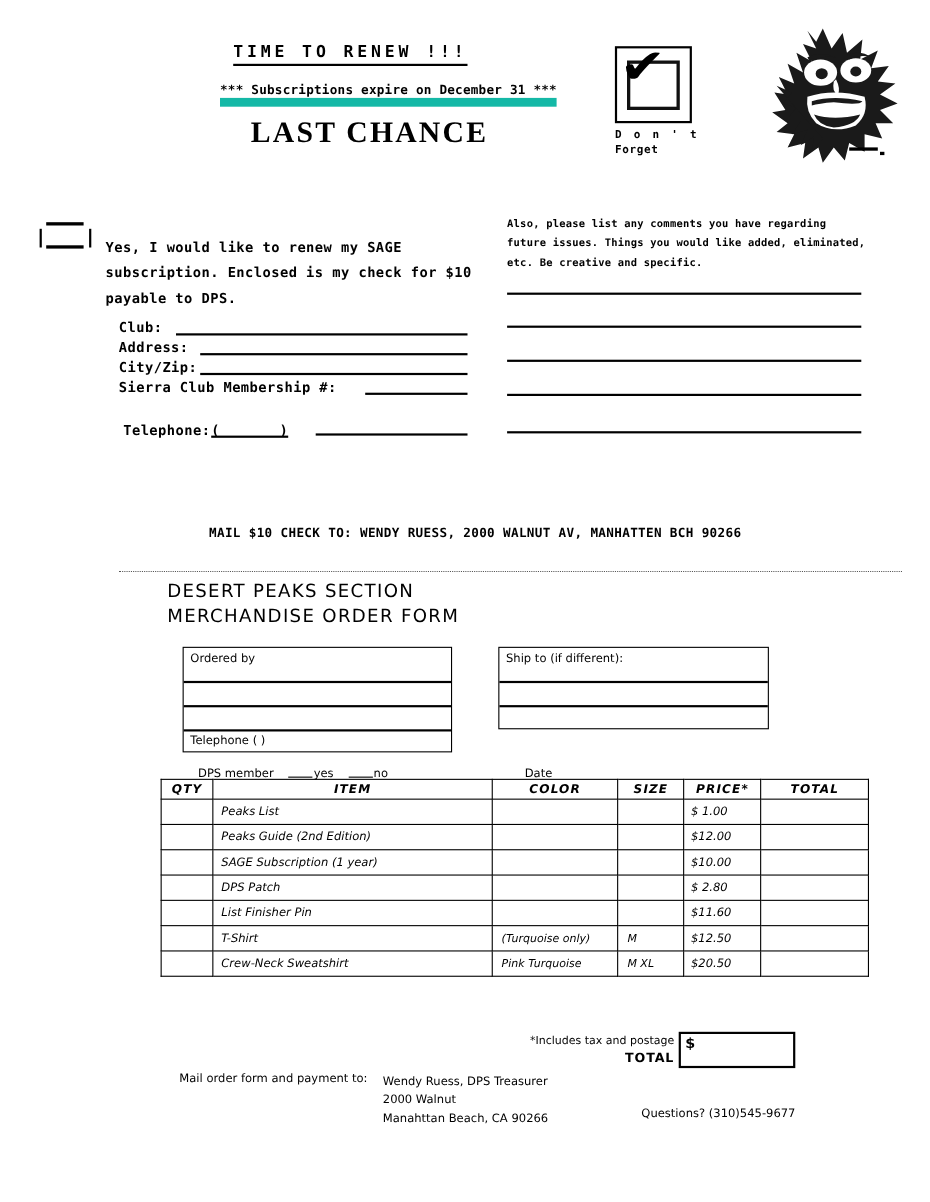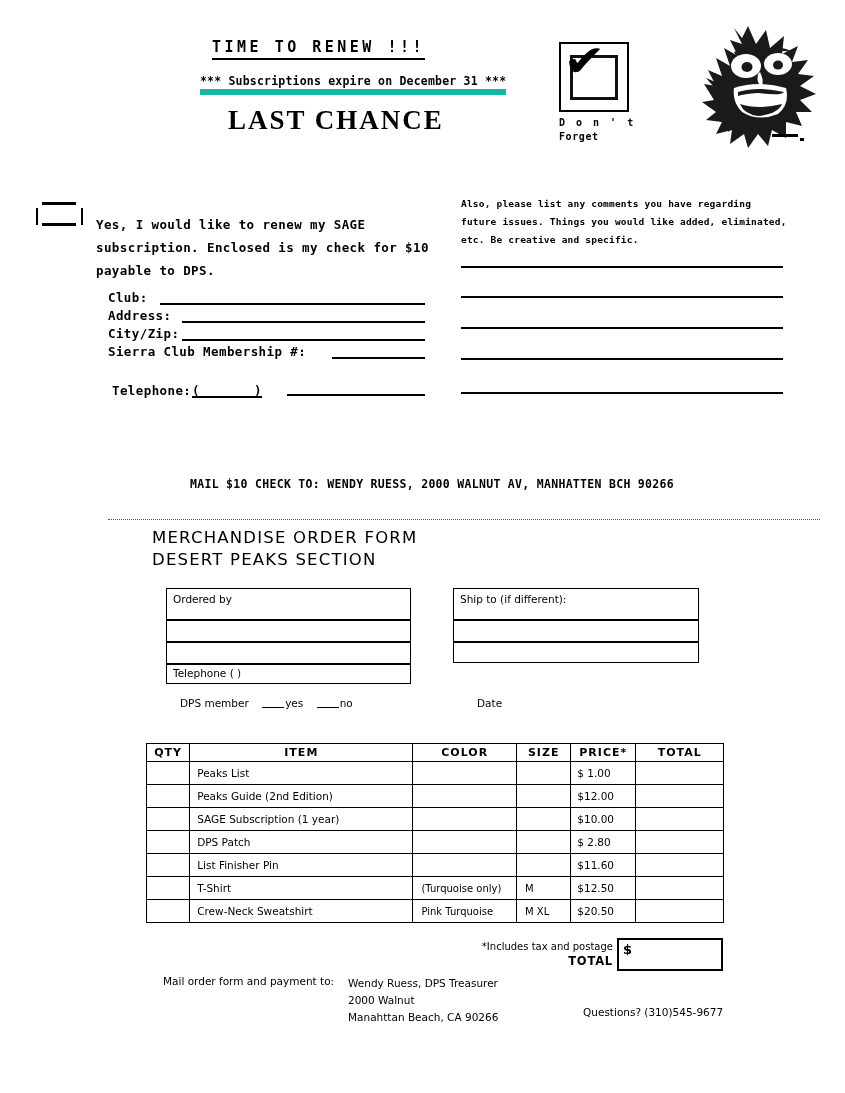--- a/index.html
+++ b/index.html
@@ -37,21 +37,21 @@
     font-size: 15px;
     letter-spacing: 3.5px;
     border-bottom: 2px solid #000;
     padding-bottom: 2px;
     white-space: nowrap;
   }
   #title-expires {
     left: 200px; top: 74px;
     font-size: 11.5px;
     letter-spacing: 0.2px;
-    border-bottom: 6px solid #14b8a6;
+    border-bottom: 8px solid #14b8a6;
     padding-bottom: 1px;
     white-space: nowrap;
   }
   #title-lastchance {
     left: 228px; top: 105px;
     font-size: 27px;
     font-weight: bold;
     letter-spacing: 2px;
     white-space: nowrap;
   }
@@ -210,24 +210,25 @@
   .ul-blank {
     display: inline-block;
     border-bottom: 1.5px solid #000;
     width: 22px;
     margin-right: 1px;
     vertical-align: -1px;
   }
 
   
   #items-table {
-    left: 146px; top: 743px;
-    width: 578px;
+    left: 146px; top: 708px;
+    width: 644px;
     border-collapse: collapse;
     font-size: 10.5px;
+    font-style: italic;
   }
   #items-table th, #items-table td {
     border: 1px solid #000;
     padding: 0;
     height: 22px;
   }
   #items-table th {
     font-size: 11px;
     letter-spacing: 1px;
     font-weight: bold;
@@ -381,22 +382,22 @@
 <div class="commentline" style="top:296px;"></div>
 <div class="commentline" style="top:327px;"></div>
 <div class="commentline" style="top:358px;"></div>
 <div class="commentline" style="top:392px;"></div>
 
 <div class="abs tw" id="mail-check-line">MAIL $10 CHECK TO: WENDY RUESS, 2000 WALNUT AV, MANHATTEN BCH 90266</div>
 
 <div class="abs" id="divider"></div>
 
 <div class="abs hand" id="order-heading">
+  <div>DESERT PEAKS SECTION</div>
   <div>MERCHANDISE ORDER FORM</div>
-  <div>DESERT PEAKS SECTION</div>
 </div>
 
 <div class="abs addrbox" id="ordered-by-box">
   <div class="boxlabel hand" style="top:4px;">Ordered by</div>
   <div class="rule" style="top:30px;"></div>
   <div class="rule" style="top:52px;"></div>
   <div class="rule" style="top:74px;"></div>
   <div class="boxlabel hand" style="top:78px;">Telephone   (          )</div>
 </div>
 

